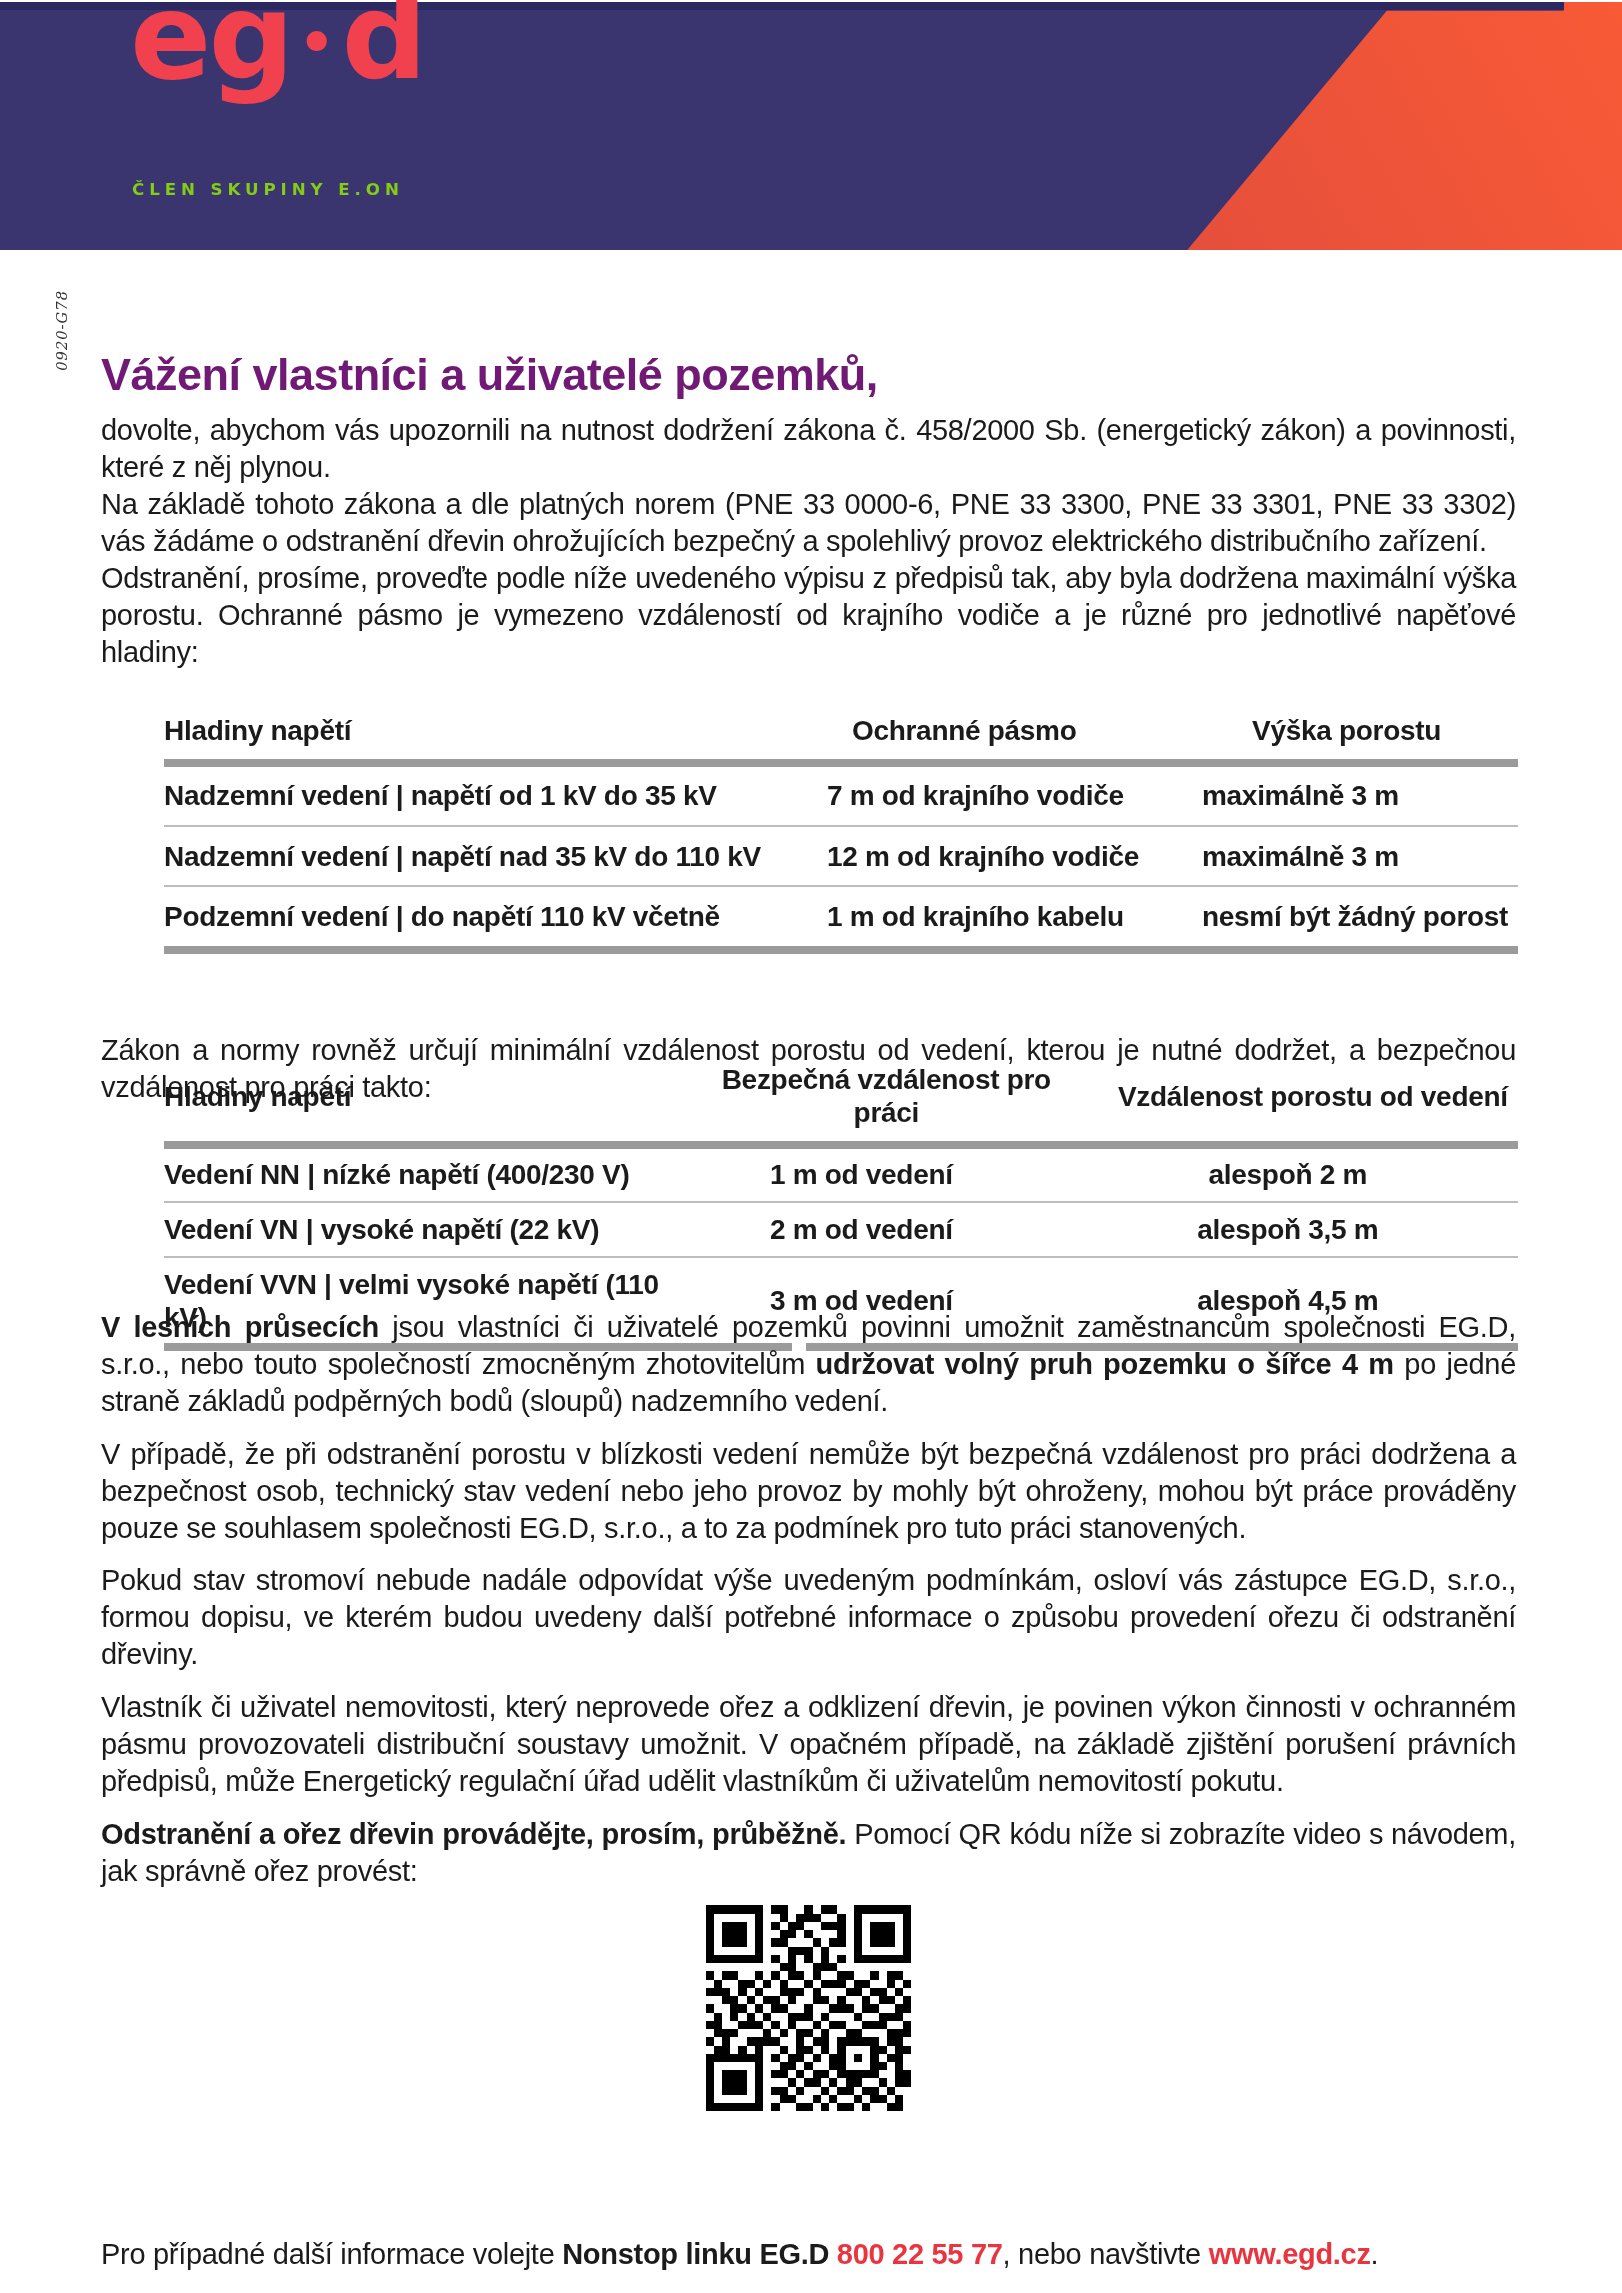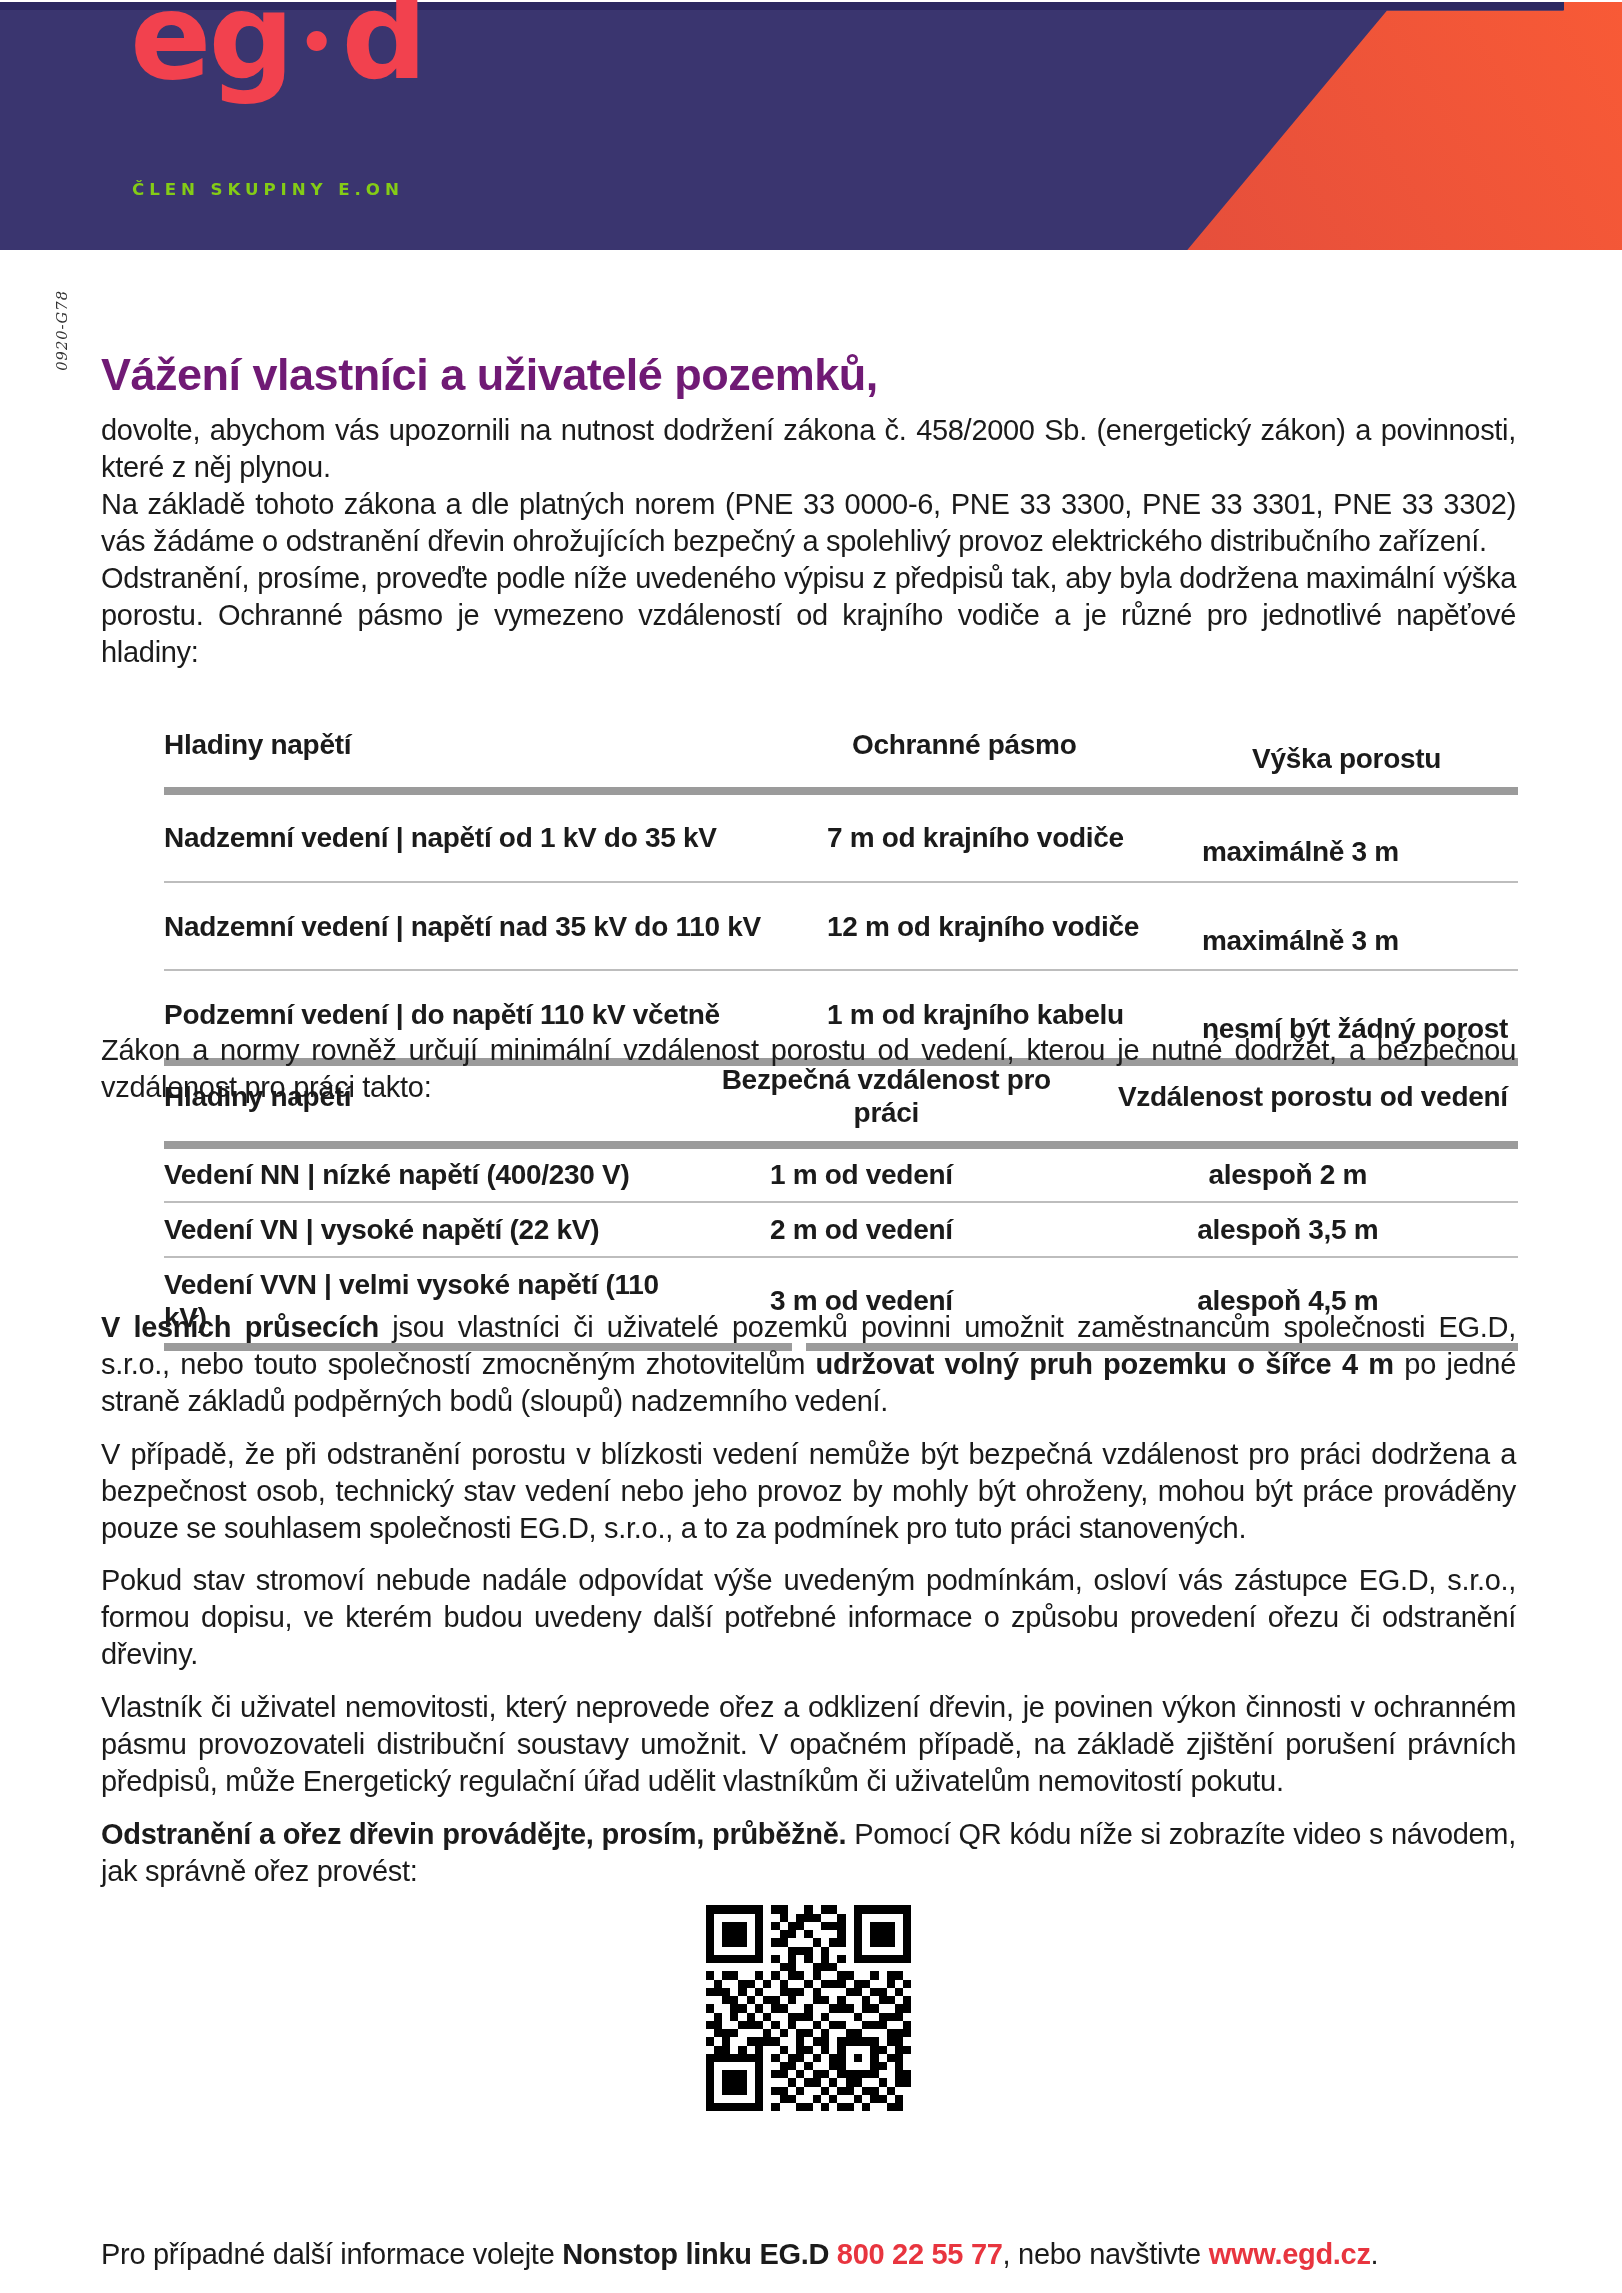--- a/index.html
+++ b/index.html
@@ -46,21 +46,21 @@
   .tbl .hrow,.tbl .trow{display:flex;align-items:center;}
   .tbl .hrow{padding:2px 0 11.8px 0;gap:25px;}
   .bar{height:7.8px;background:#9b9b9b;}
   .sep{height:2px;background:#bdbdbd;}
   .bar.split{background:none;display:flex;}
   .bar.split i{display:block;height:7.8px;background:#9b9b9b;}
   .bar.split i:first-child{width:46.4%;margin-right:1%;}
   .bar.split i:last-child{flex:1;}
   #tbl1{top:712px;}
   #tbl1 .trow{padding:12.7px 0;}
-  #tbl1 .c0{width:46.6%;} #tbl1 .c1{width:27.7%;margin-left:32px;} #tbl1 .c2{flex:1;margin-top:28px;}
+  #tbl1 .c0{width:46.6%;} #tbl1 .c1{width:27.7%;margin-left:32px;} #tbl1 .c2{flex:1;}
   #tbl2{top:1061px;}
   #tbl2 .trow{padding:9.8px 0;}
   #tbl2 .c0{width:37%;text-align:left;}
   #tbl2 .c1{width:29%;text-align:center;}
   #tbl2 .c2{flex:1;text-align:center;}
   
   #qr{width:206px;height:206px;margin:15.7px auto 0 auto;display:grid;
       grid-template-columns:repeat(25,1fr);grid-template-rows:repeat(25,1fr);background:#fff;}
   #qr span{display:block;}
   #qr span.on{background:#000;}

